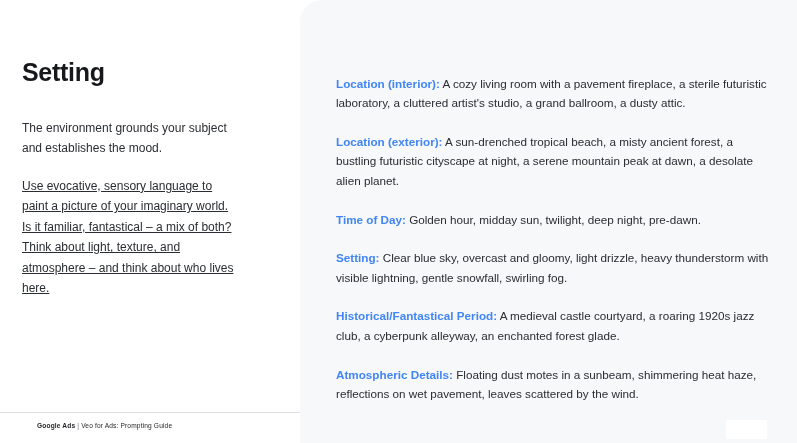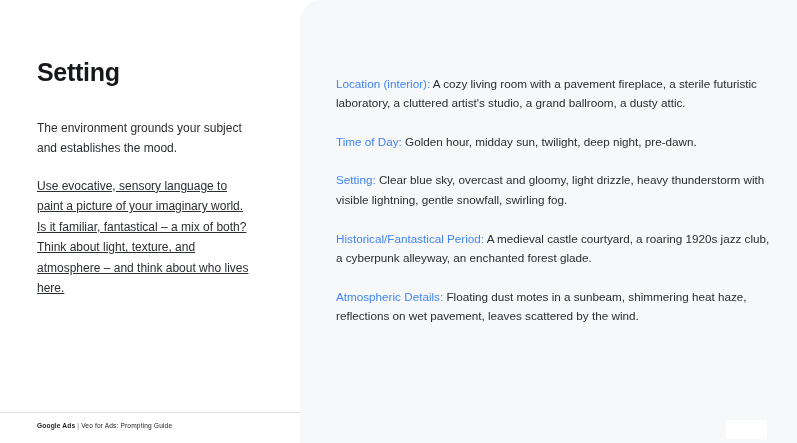--- a/index.html
+++ b/index.html
@@ -36,21 +36,21 @@
   }
 
   
   #left-column {
     position: absolute;
     left: 0;
     top: 0;
     width: 300px;
     height: 413px;
     box-sizing: border-box;
-    padding: 58px 36px 0 37px;
+    padding: 58px 36px 0 22px;
   }
 
   #page-title {
     font-size: 25px;
     font-weight: 700;
     letter-spacing: -0.3px;
     color: #16181b;
     line-height: 1.15;
     margin: 0 0 31px 0;
   }
@@ -75,21 +75,21 @@
   .entry {
     margin-bottom: 19px;
     font-size: 11.7px;
     line-height: 19.6px;
     color: #2a2d31;
   }
   .entry:last-child { margin-bottom: 0; }
 
   .entry-label {
     color: #4285f4;
-    font-weight: 400;
+    font-weight: 700;
   }
   .entry-text { color: #2a2d31; }
 
   
   #footer-divider {
     position: absolute;
     left: 0;
     top: 412px;
     width: 300px;
     height: 1px;
@@ -146,20 +146,23 @@
     <p class="intro-paragraph">The environment grounds your subject and establishes the mood.</p>
     <p class="intro-paragraph">Use evocative, sensory language to paint a picture of your imaginary world. Is it familiar, fantastical – a mix of both? Think about light, texture, and atmosphere – and think about who lives here.</p>
   </div>
 
   <div id="entries">
 
     <p class="entry">
       <span class="entry-label">Location (interior):</span><span class="entry-text"> A cozy living room with a pavement fireplace, a sterile futuristic laboratory, a cluttered artist's studio, a grand ballroom, a dusty attic.</span>
     </p>
 
+    <p class="entry">
+      <span class="entry-label">Location (exterior):</span><span class="entry-text"> A sun-drenched tropical beach, a misty ancient forest, a bustling futuristic cityscape at night, a serene mountain peak at dawn, a desolate alien planet.</span>
+    </p>
 
     <p class="entry">
       <span class="entry-label">Time of Day:</span><span class="entry-text"> Golden hour, midday sun, twilight, deep night, pre-dawn.</span>
     </p>
 
     <p class="entry">
       <span class="entry-label">Setting:</span><span class="entry-text"> Clear blue sky, overcast and gloomy, light drizzle, heavy thunderstorm with visible lightning, gentle snowfall, swirling fog.</span>
     </p>
 
     <p class="entry">

